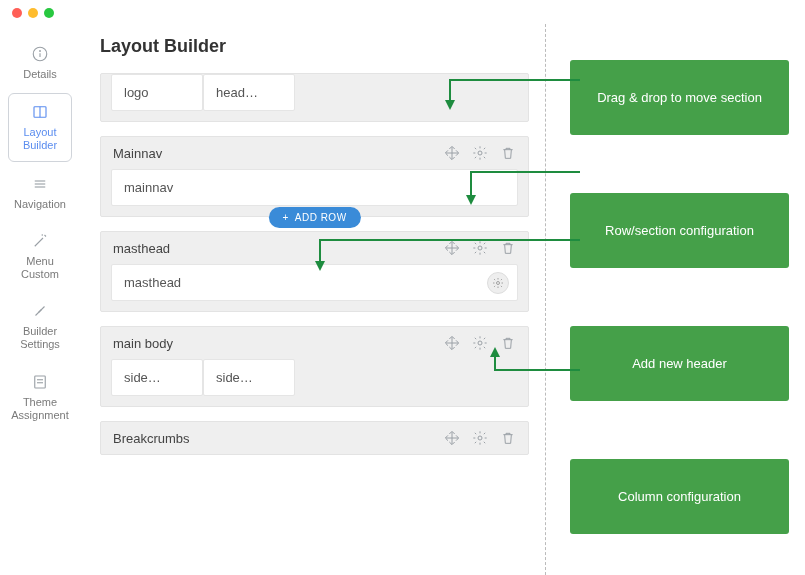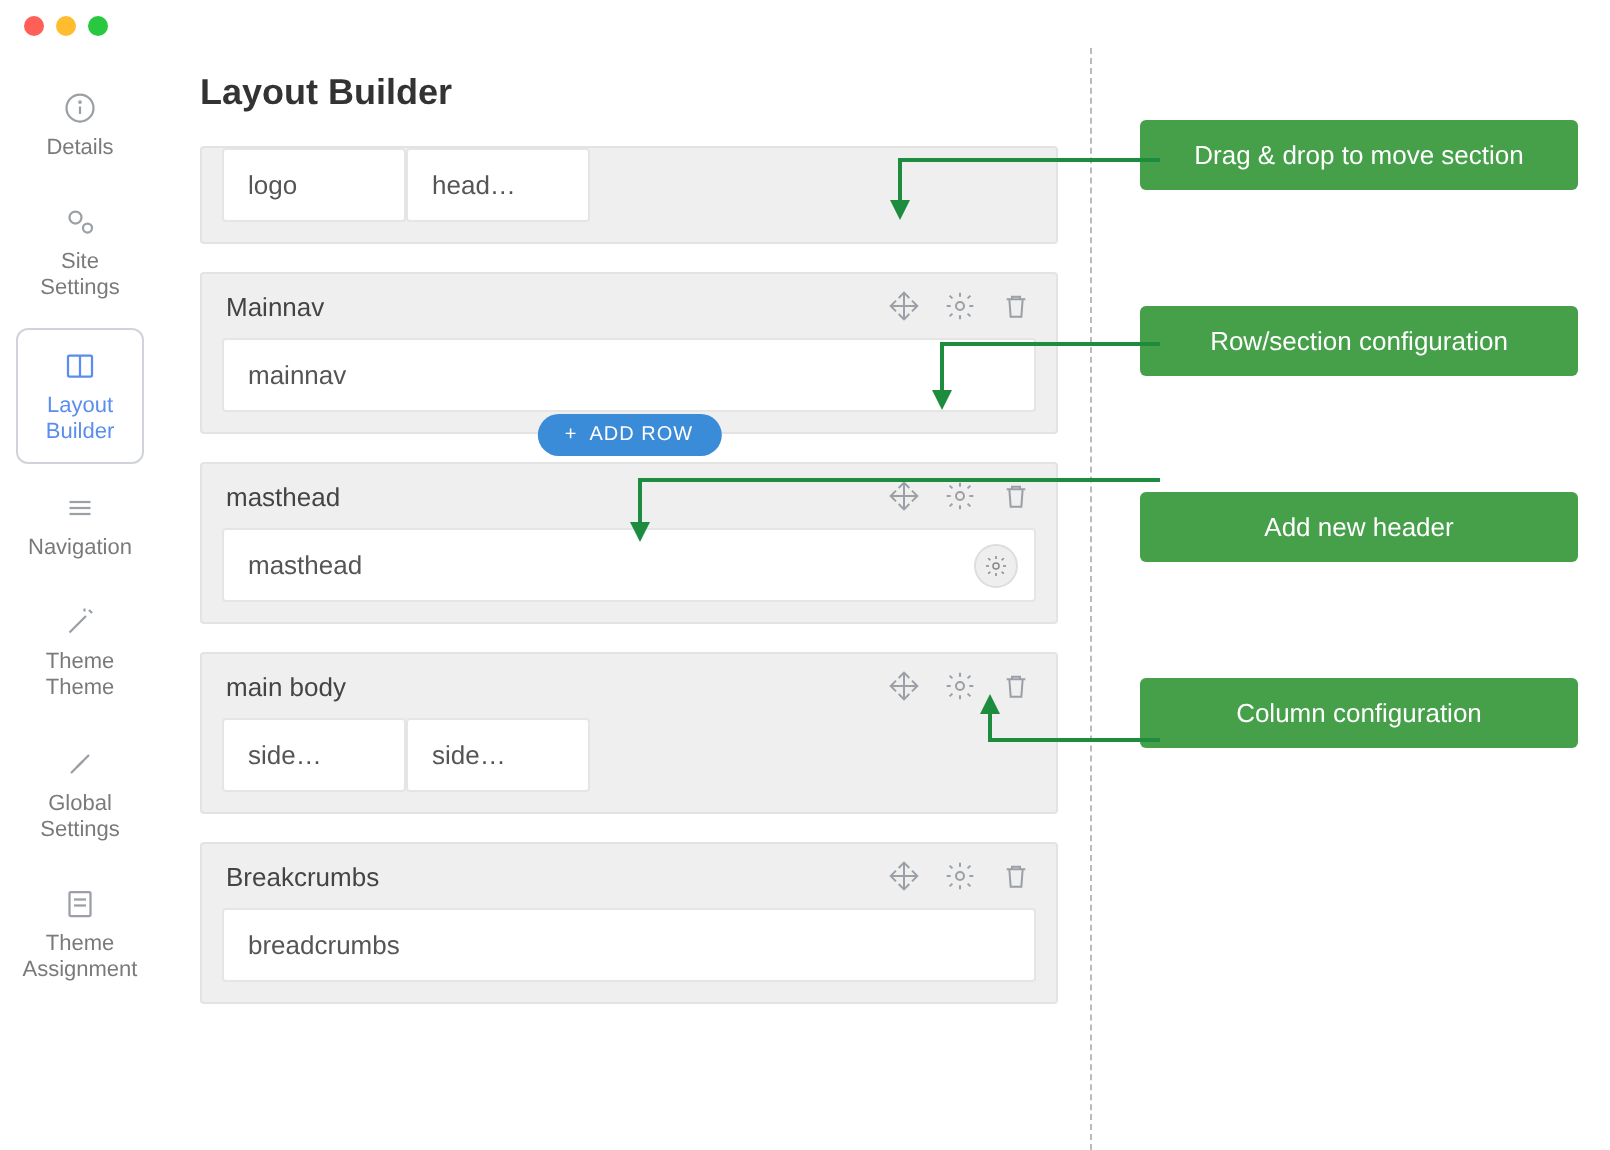--- a/index.html
+++ b/index.html
@@ -23,21 +23,21 @@
   .section-title { font-size: 13px; color: #444; }
   .section-icons { display: flex; gap: 12px; align-items: center; }
   .icn { width: 16px; height: 16px; color: #9aa0a6; cursor: pointer; }
   .section-body { padding: 0 10px 10px 10px; display: flex; gap: 0; }
   .col { background: #fff; border: 1px solid #e5e5e5; border-radius: 2px; padding: 10px 12px; font-size: 13px; color: #555; white-space: nowrap; overflow: hidden; text-overflow: ellipsis; position: relative; }
   .col.flex { flex: 1; }
   .col.small { width: 92px; }
   .col .gear-btn { position: absolute; right: 8px; top: 50%; transform: translateY(-50%); width: 22px; height: 22px; border-radius: 50%; background: #eee; border: 1px solid #ddd; display: flex; align-items: center; justify-content: center; }
   .add-row { position: absolute; left: 50%; transform: translateX(-50%); bottom: -12px; background: #3a8bd8; color: #fff; font-size: 10px; letter-spacing: .5px; padding: 5px 14px; border-radius: 12px; display: flex; align-items: center; gap: 6px; font-weight: 500; cursor: pointer; z-index: 5; }
   .right-pane { width: 260px; border-left: 1px dashed #bbb; padding: 36px 16px 0 24px; display: flex; flex-direction: column; gap: 58px; position: relative; }
-  .tip { background: #45a049; color: #fff; font-size: 13px; font-weight: 500; padding: 10px 12px; border-radius: 3px; text-align: center; }
+  .tip { background: #45a049; color: #fff; font-size: 13px; font-weight: 500; padding: 30px 12px; border-radius: 3px; text-align: center; }
   .arrows { position: absolute; top: 0; left: 0; width: 805px; height: 575px; pointer-events: none; z-index: 3; }
   .arrows path { stroke: #1e8c3f; stroke-width: 2; fill: none; }
   .arrows polygon { fill: #1e8c3f; }
 </style>
 </head>
 <body>
 
 <div class="window-dots">
   <span class="dot-red"></span>
   <span class="dot-yellow"></span>
@@ -50,29 +50,20 @@
     <div class="side-item">
       <span class="side-icon">
         <svg viewBox="0 0 24 24" width="18" height="18" stroke="#9aa0a6" stroke-width="1.5" fill="none">
             <circle cx="12" cy="12" r="9"></circle>
             <line x1="12" y1="11" x2="12" y2="16"></line>
             <circle cx="12" cy="8" r="0.5" fill="#9aa0a6"></circle>
           </svg>
       </span>
       <span class="side-label">Details</span>
     </div>
-    <div class="side-item">
-      <span class="side-icon">
-        <svg viewBox="0 0 24 24" width="18" height="18" stroke="#9aa0a6" stroke-width="1.5" fill="none">
-            <circle cx="9" cy="9" r="4"></circle>
-            <circle cx="17" cy="16" r="3"></circle>
-          </svg>
-      </span>
-      <span class="side-label">Site Settings</span>
-    </div>
     <div class="side-item active">
       <span class="side-icon">
         <svg viewBox="0 0 24 24" width="18" height="18" stroke="#5b8def" stroke-width="1.5" fill="none">
             <rect x="4" y="5" width="16" height="14" rx="1"></rect>
             <line x1="12" y1="5" x2="12" y2="19"></line>
           </svg>
       </span>
       <span class="side-label">Layout Builder</span>
     </div>
     <div class="side-item">
@@ -86,30 +77,30 @@
       <span class="side-label">Navigation</span>
     </div>
     <div class="side-item">
       <span class="side-icon">
         <svg viewBox="0 0 24 24" width="18" height="18" stroke="#9aa0a6" stroke-width="1.5" fill="none">
             <path d="M5 19 L16 8"></path>
             <path d="M18 4 L20 6"></path>
             <path d="M15 5 L15 3"></path>
           </svg>
       </span>
-      <span class="side-label">Theme Theme</span>
+      <span class="side-label">Menu Custom</span>
     </div>
     <div class="side-item">
       <span class="side-icon">
         <svg viewBox="0 0 24 24" width="18" height="18" stroke="#9aa0a6" stroke-width="1.5" fill="none">
             <path d="M6 18 L14 10"></path>
             <path d="M18 6 L10 14"></path>
           </svg>
       </span>
-      <span class="side-label">Global Settings</span>
+      <span class="side-label">Builder Settings</span>
     </div>
     <div class="side-item">
       <span class="side-icon">
         <svg viewBox="0 0 24 24" width="18" height="18" stroke="#9aa0a6" stroke-width="1.5" fill="none">
             <rect x="5" y="4" width="14" height="16" rx="1"></rect>
             <line x1="8" y1="9" x2="16" y2="9"></line>
             <line x1="8" y1="13" x2="16" y2="13"></line>
           </svg>
       </span>
       <span class="side-label">Theme Assignment</span>
@@ -209,23 +200,20 @@
                 <path d="M12 3v18M3 12h18M8 6l4-4 4 4M8 18l4 4 4-4M6 8l-4 4 4 4M18 8l4 4-4 4"></path>
               </svg></span>
           <span class="icn"><svg viewBox="0 0 24 24" width="16" height="16" stroke="#9aa0a6" stroke-width="1.5" fill="none">
                 <circle cx="12" cy="12" r="3"></circle>
                 <path d="M12 2v3M12 19v3M4.2 4.2l2.1 2.1M17.7 17.7l2.1 2.1M2 12h3M19 12h3M4.2 19.8l2.1-2.1M17.7 6.3l2.1-2.1"></path>
               </svg></span>
           <span class="icn"><svg viewBox="0 0 24 24" width="16" height="16" stroke="#9aa0a6" stroke-width="1.5" fill="none">
                 <path d="M5 7h14M9 7V5h6v2M7 7l1 13h8l1-13"></path>
               </svg></span>
         </div>
-      </div>
-      <div class="section-body">
-        <div class="col flex">breadcrumbs</div>
       </div>
     </div>
   </div>
 
   <div class="right-pane">
     <div class="tip">Drag &amp; drop to move section</div>
     <div class="tip">Row/section configuration</div>
     <div class="tip">Add new header</div>
     <div class="tip">Column configuration</div>
   </div>

